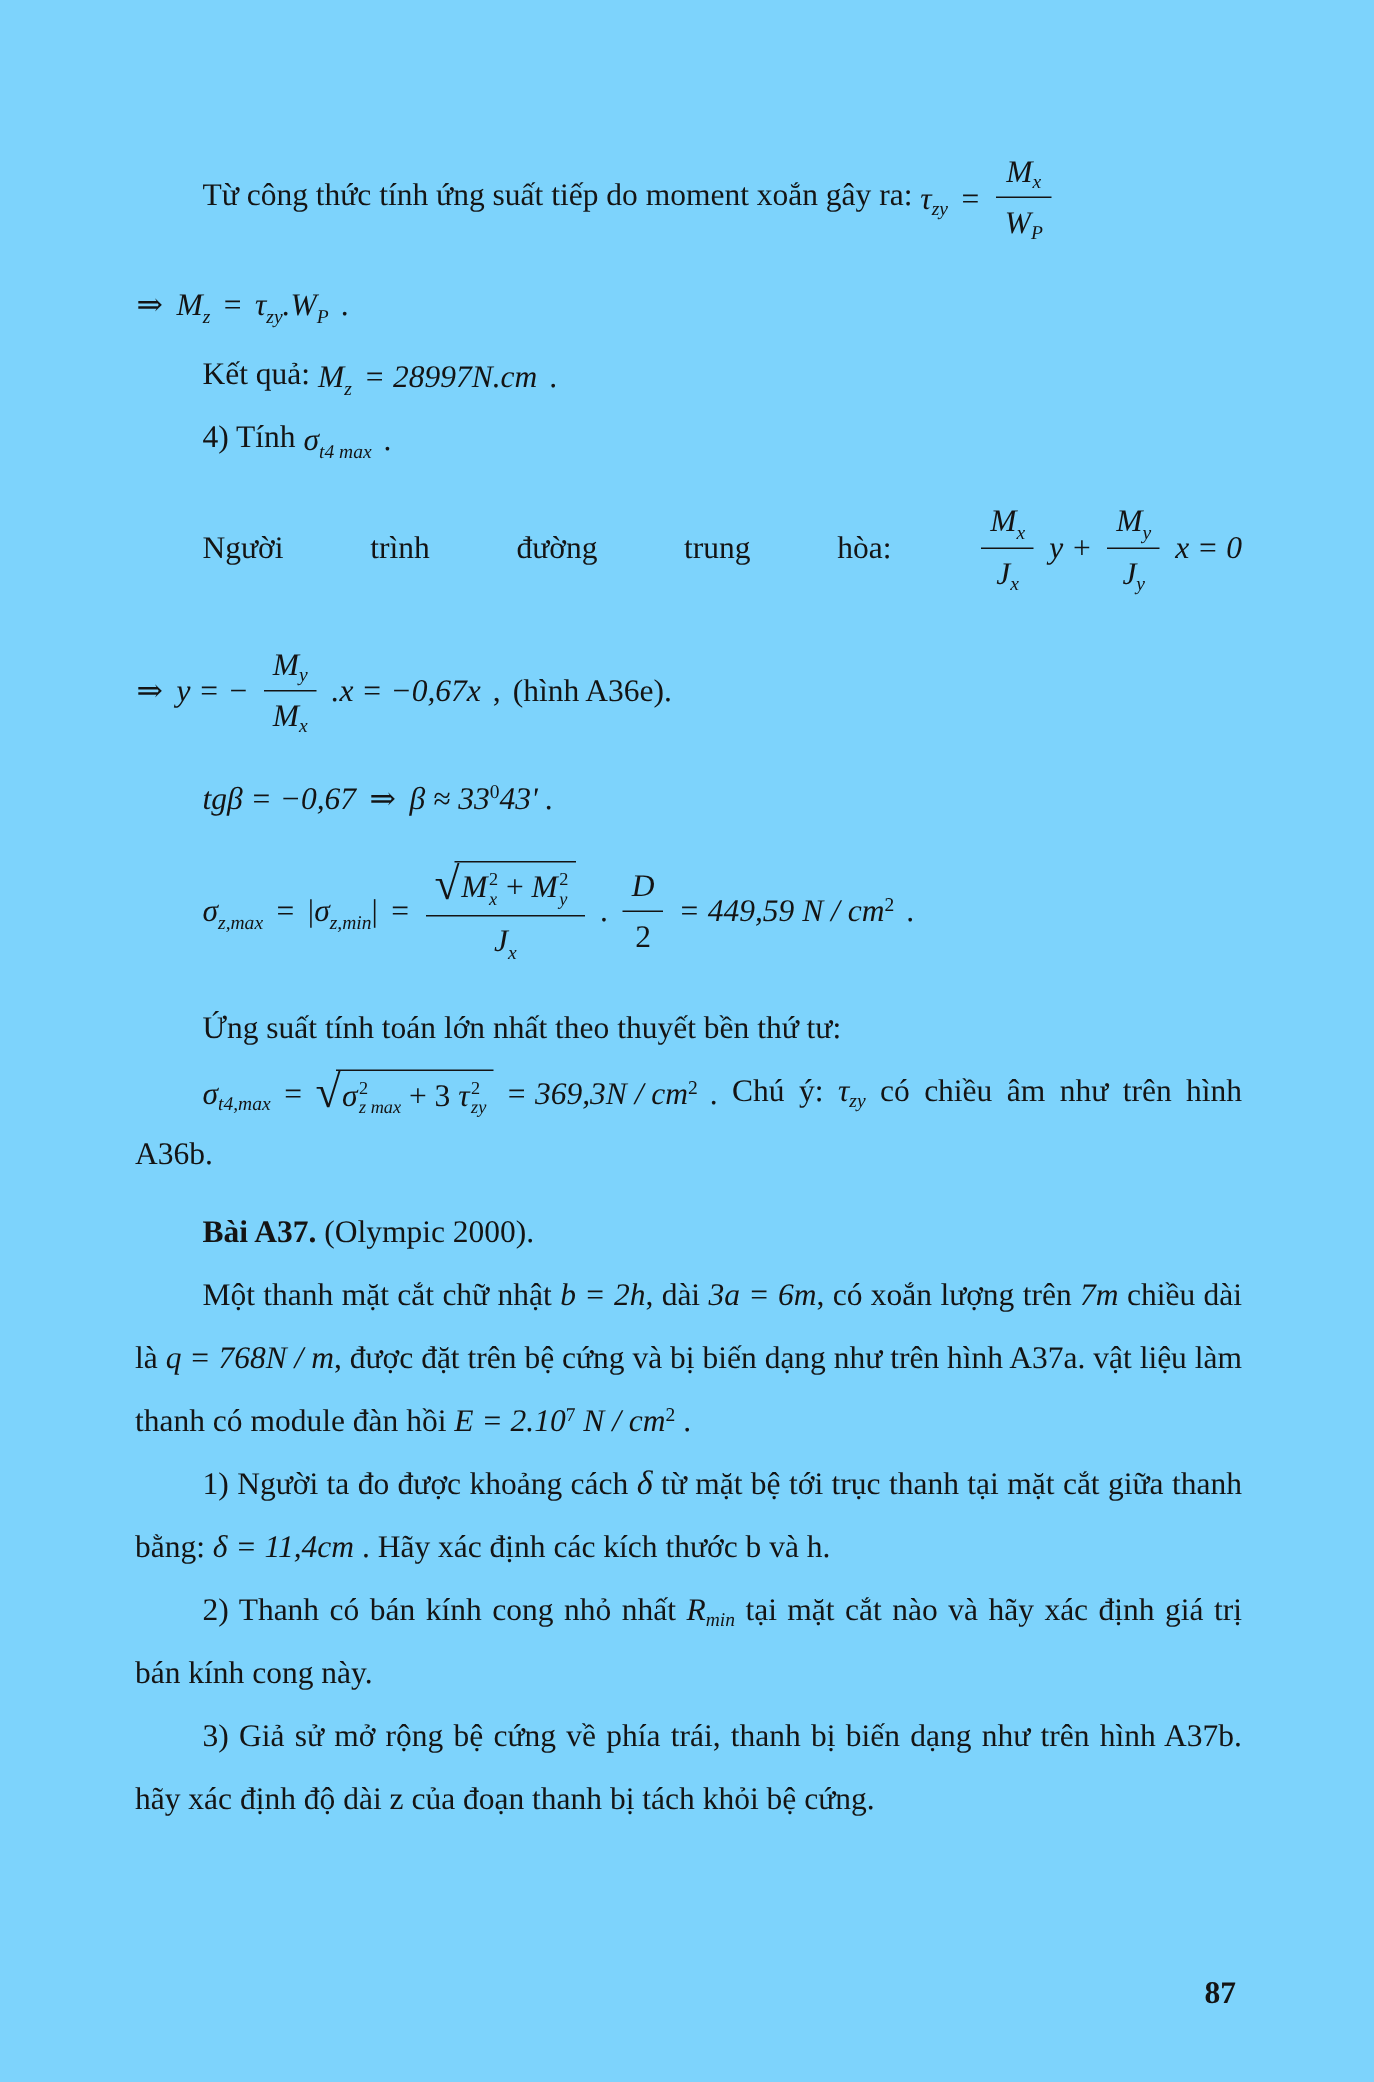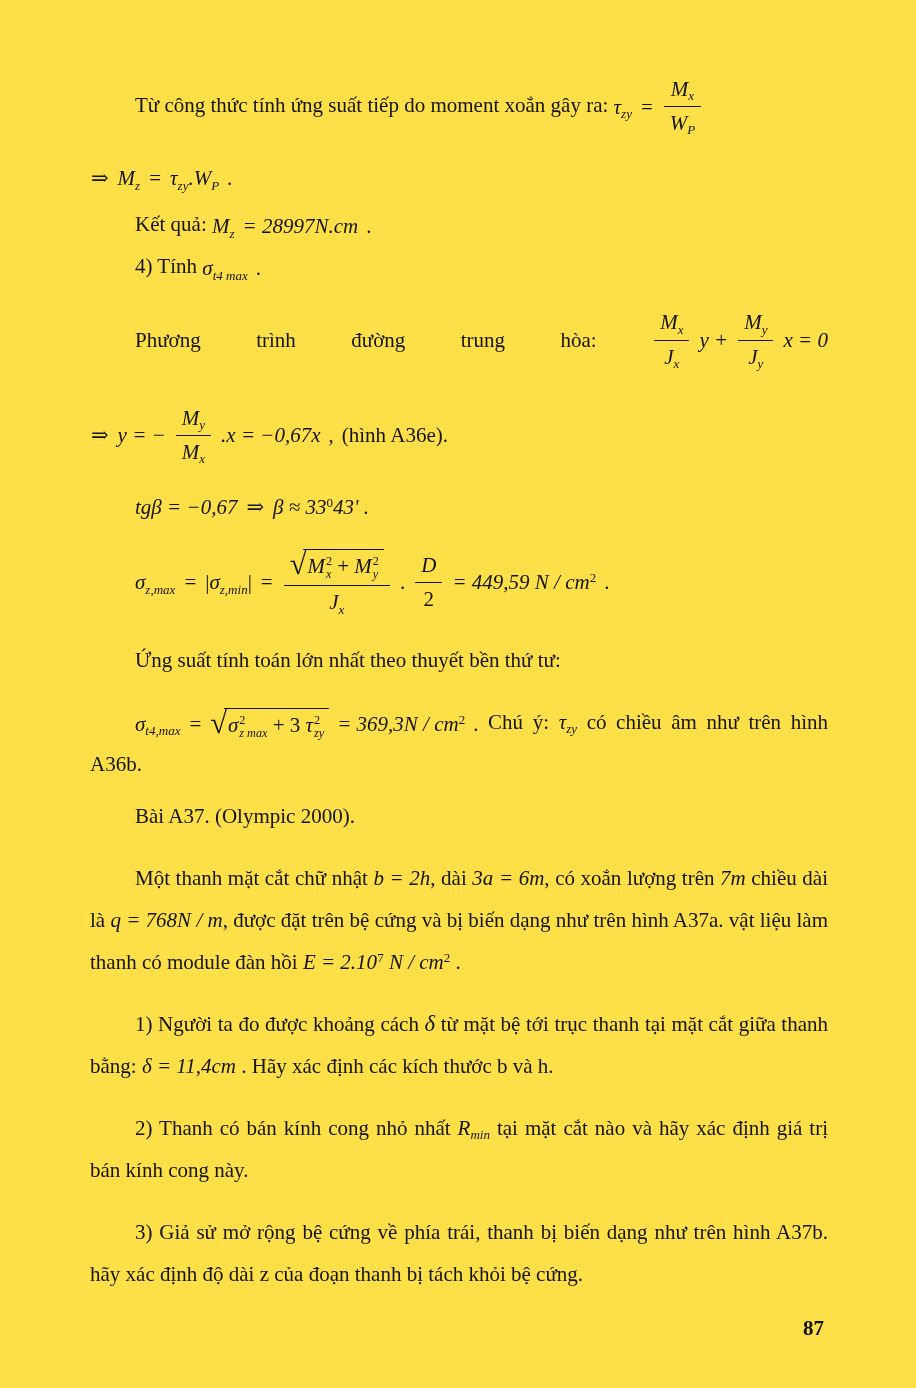--- a/index.html
+++ b/index.html
@@ -1,31 +1,31 @@
 <!DOCTYPE html>
 <html lang="vi"><head>
 <meta charset="utf-8">
 <style>
   * { margin: 0; padding: 0; box-sizing: border-box; }
   html, body { background: #ffffff; }
   .page {
     position: relative;
     width: 916px; height: 1388px;
-    background: #fde047;
+    background: #7dd3fc;
     color: #141414;
     font-family: "Liberation Serif", "DejaVu Serif", serif;
     font-size: 21px;
-    padding: 64px 88px 0 90px;
+    padding: 89px 88px 0 90px;
     overflow: hidden;
   }
   .line { line-height: 42px; }
   .ind { text-indent: 45px; }
-  .just { text-align: justify; margin-top: 20px; }
+  .just { text-align: justify; }
   .mi { font-style: italic; }
-  .bold { font-weight: normal; }
+  .bold { font-weight: bold; }
 
   
   .formula {
     display: inline-flex;
     align-items: center;
     gap: 8px;
     vertical-align: middle;
     white-space: nowrap;
     text-indent: 0;
     line-height: 1.25;
@@ -108,21 +108,21 @@
 
   <p class="line ind mb-s">
     <span>4) Tính</span>
     <span class="formula">
       <span class="tok"><span class="mi">σ</span><sub>t4 max</sub></span>
       <span>.</span>
     </span>
   </p>
 
   <div class="spread mt-m mb-m">
-    <span>Phương</span>
+    <span>Người</span>
     <span>trình</span>
     <span>đường</span>
     <span>trung</span>
     <span>hòa:</span>
     <span class="formula">
       <span class="frac">
         <span class="fr-num"><span class="mi">M</span><sub>x</sub></span>
         <span class="fr-den"><span class="mi">J</span><sub>x</sub></span>
       </span>
       <span class="tok mi">y +</span>

